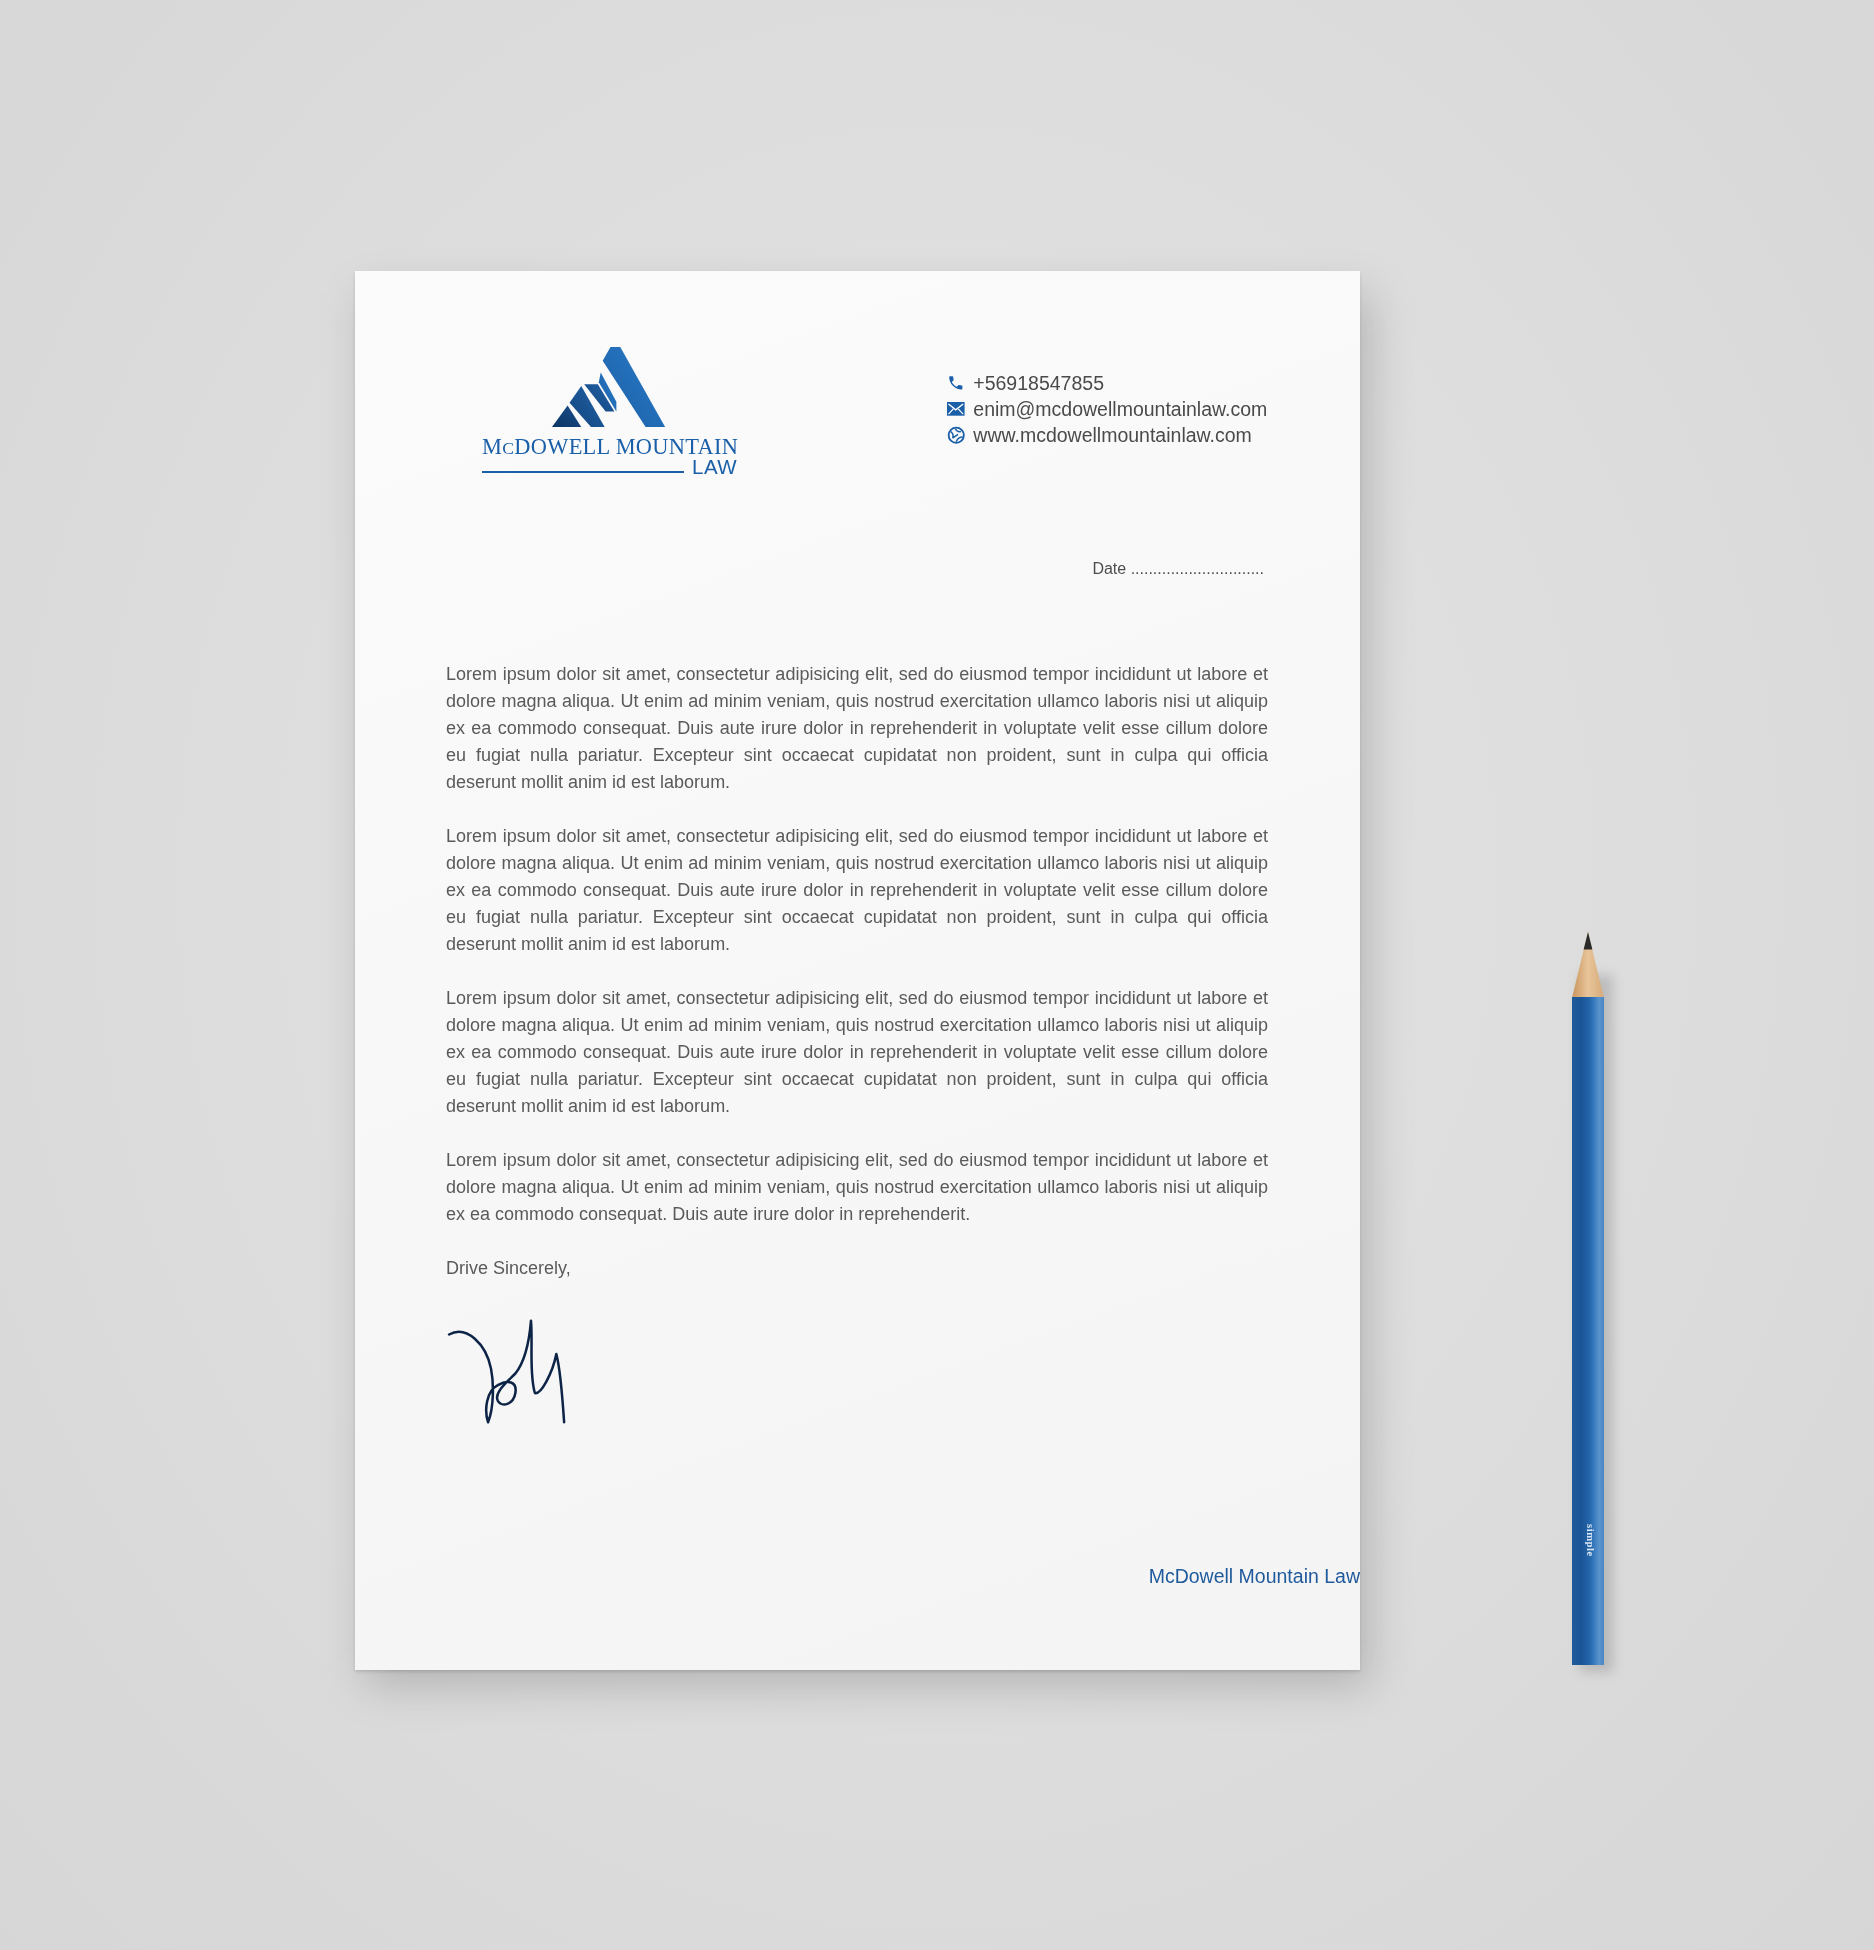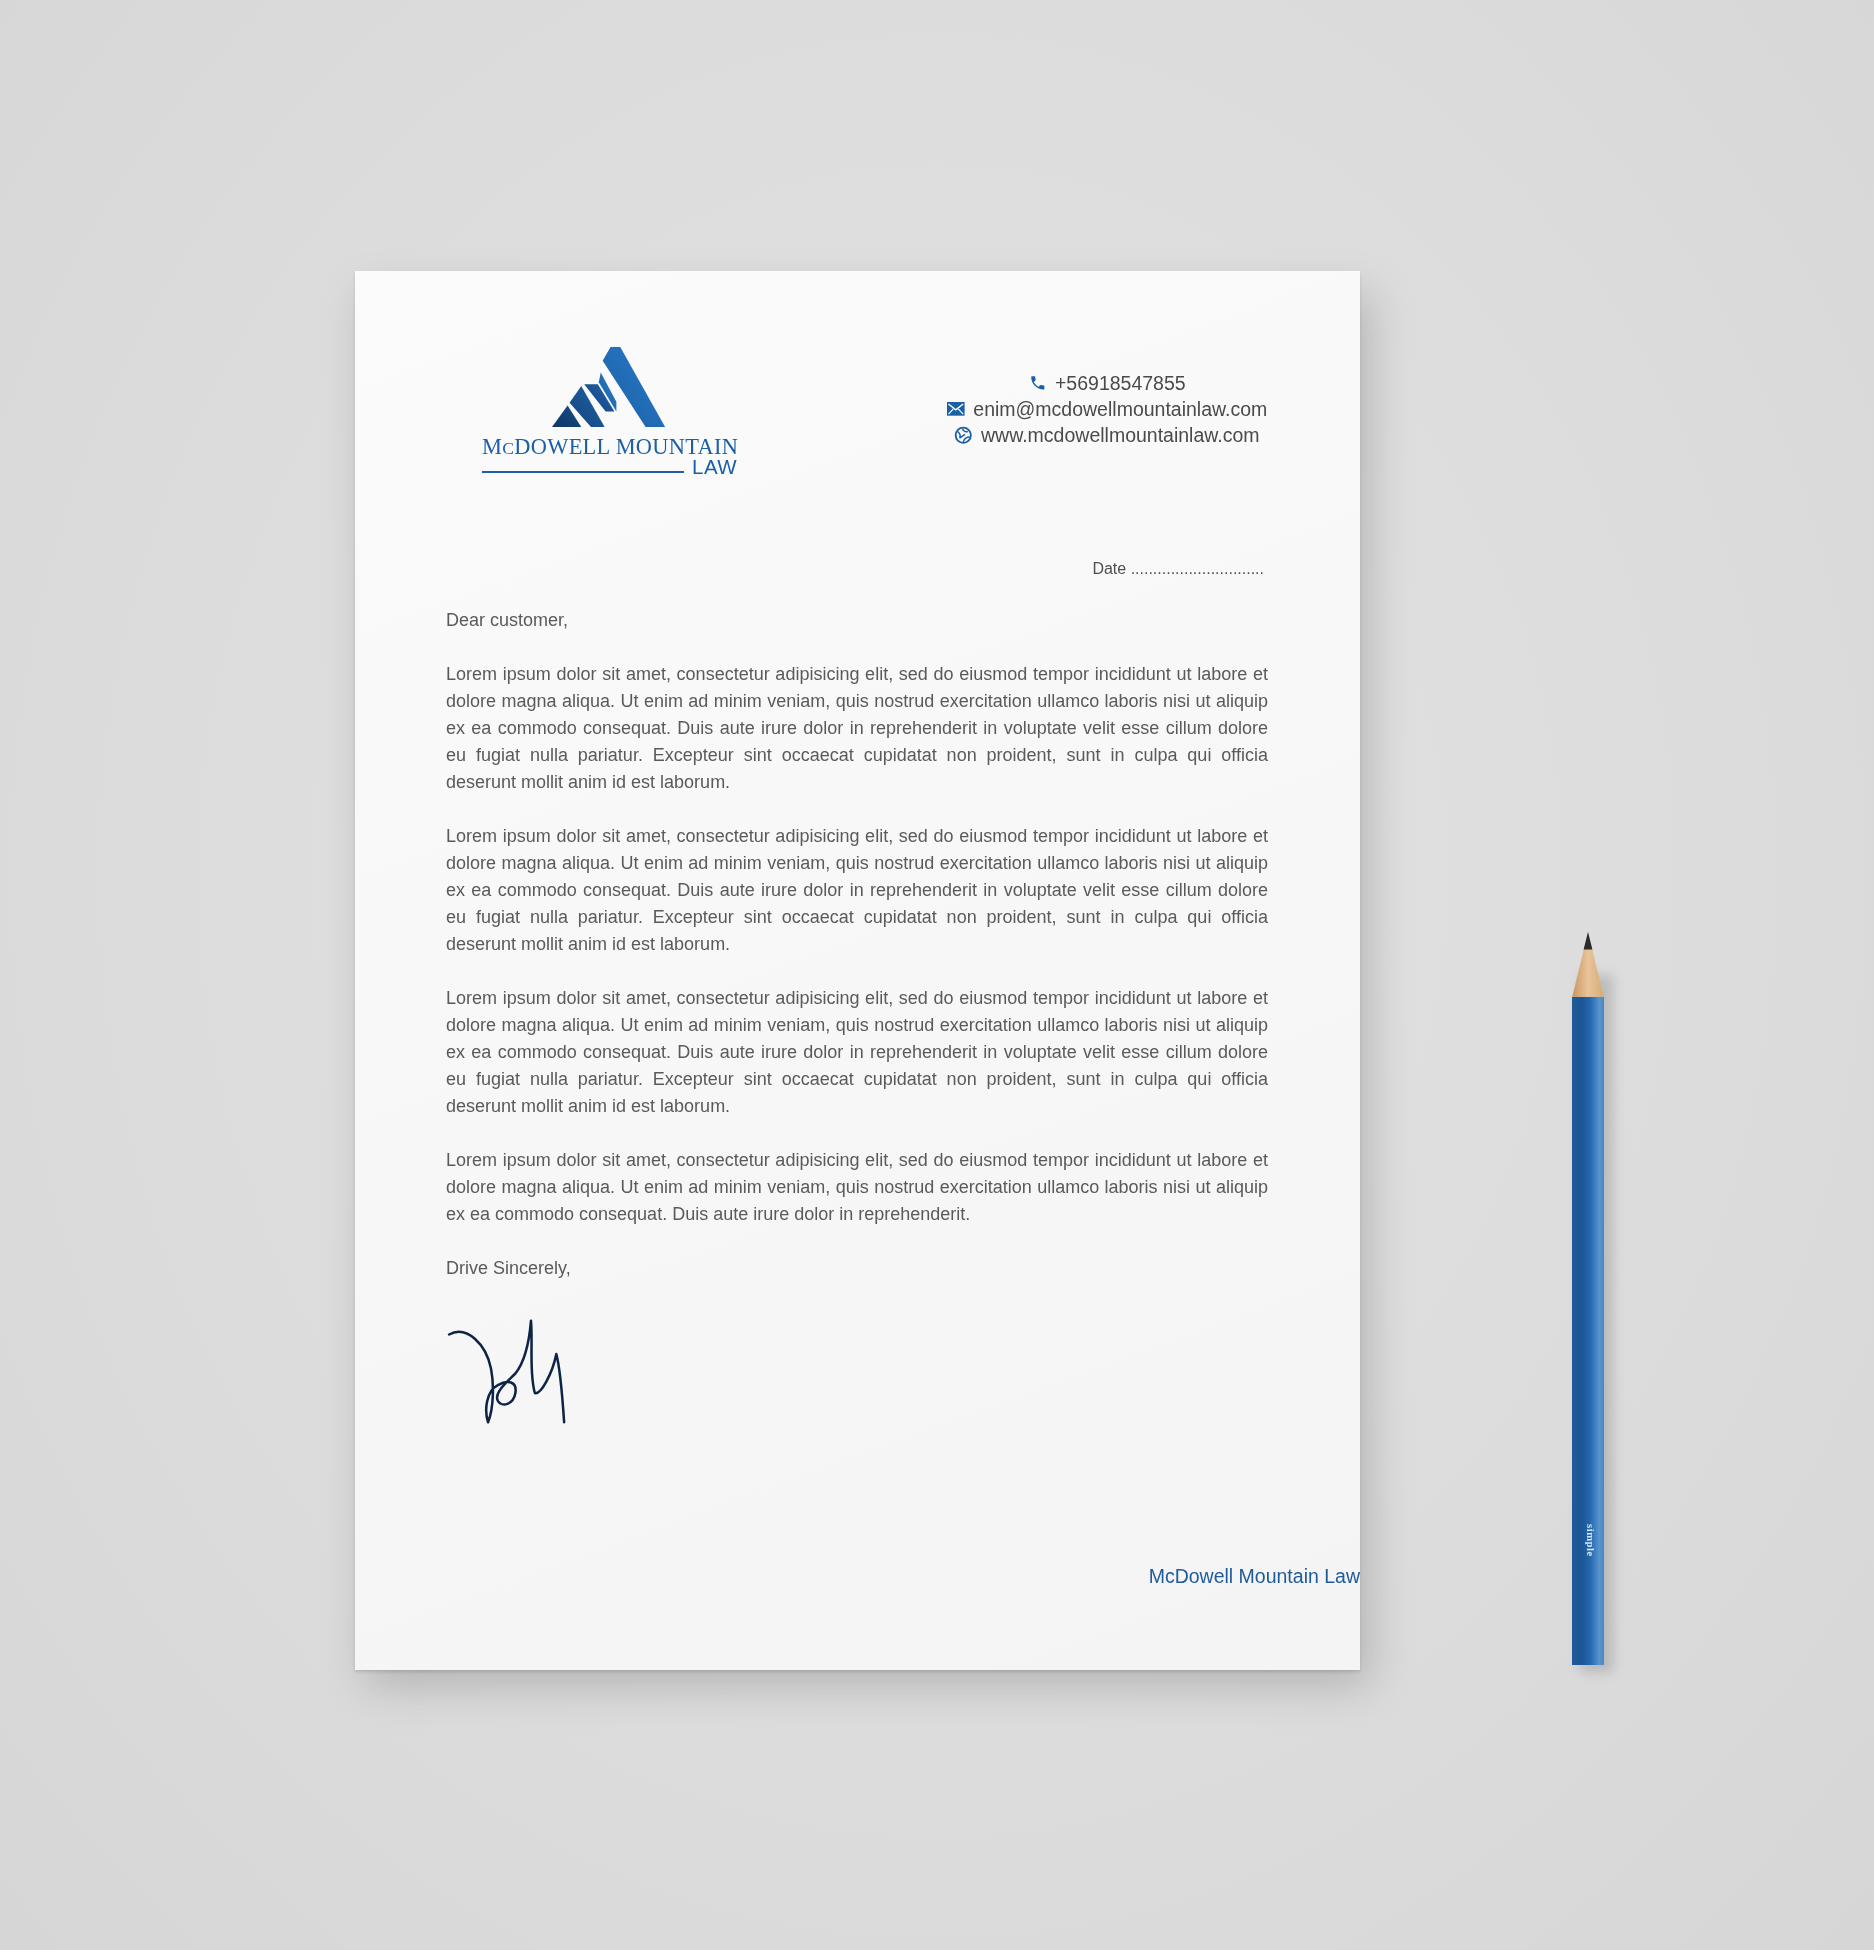--- a/index.html
+++ b/index.html
@@ -32,21 +32,21 @@
   .logo-rule {
     position: absolute; left: 0; top: 127px; width: 202px; height: 2px; background: #1a5fa8;
   }
   .logo-law {
     position: absolute; left: 210px; top: 111px;
     font-family: Liberation Sans, sans-serif; color: #1a5fa8; font-size: 20.5px; letter-spacing: 0.5px;
   }
 
   
   .contacts { position: absolute; left: 591px; top: 99px; }
-  .contact-row { display: flex; align-items: center; height: 26px; justify-content: center; }
+  .contact-row { display: flex; align-items: center; height: 26px; }
   .contact-row .ic { width: 19.5px; height: 19.5px; margin-right: 7.8px; display: flex; align-items: center; justify-content: center; }
   .contact-row .txt { font-size: 19.5px; color: #4a4a4a; white-space: nowrap; }
 
   .date {
     position: absolute; right: 96px; top: 289px; font-size: 16px; color: #4d4d4d; white-space: nowrap;
   }
 
   .body-text {
     position: absolute; left: 91px; width: 822px; font-size: 18px; line-height: 27px;
     color: #5a5a5a; font-family: "Liberation Sans", sans-serif;
@@ -140,21 +140,20 @@
             <circle cx="10" cy="10" r="8.2" fill="none" stroke="#1a5fa8" stroke-width="2"></circle>
             <path d="M4 6 Q8 9 6 13 M9 3 Q11 7 15 6 M10 17 Q12 12 17 12 M6 13 L12 9" stroke="#1a5fa8" stroke-width="1.6" fill="none"></path>
           </svg>
       </span>
       <span class="txt">www.mcdowellmountainlaw.com</span>
     </div>
   </div>
 
   <div class="date">Date ..............................</div>
 
-  <div class="body-text" style="top:336px;">Dear customer,</div>
 
   <div class="body-text para" style="top:390px;">Lorem ipsum dolor sit amet, consectetur adipisicing elit, sed do eiusmod tempor incididunt ut labore et dolore magna aliqua. Ut enim ad minim veniam, quis nostrud exercitation ullamco laboris nisi ut aliquip ex ea commodo consequat. Duis aute irure dolor in reprehenderit in voluptate velit esse cillum dolore eu fugiat nulla pariatur. Excepteur sint occaecat cupidatat non proident, sunt in culpa qui officia deserunt mollit anim id est laborum.</div>
   <div class="body-text para" style="top:552px;">Lorem ipsum dolor sit amet, consectetur adipisicing elit, sed do eiusmod tempor incididunt ut labore et dolore magna aliqua. Ut enim ad minim veniam, quis nostrud exercitation ullamco laboris nisi ut aliquip ex ea commodo consequat. Duis aute irure dolor in reprehenderit in voluptate velit esse cillum dolore eu fugiat nulla pariatur. Excepteur sint occaecat cupidatat non proident, sunt in culpa qui officia deserunt mollit anim id est laborum.</div>
   <div class="body-text para" style="top:714px;">Lorem ipsum dolor sit amet, consectetur adipisicing elit, sed do eiusmod tempor incididunt ut labore et dolore magna aliqua. Ut enim ad minim veniam, quis nostrud exercitation ullamco laboris nisi ut aliquip ex ea commodo consequat. Duis aute irure dolor in reprehenderit in voluptate velit esse cillum dolore eu fugiat nulla pariatur. Excepteur sint occaecat cupidatat non proident, sunt in culpa qui officia deserunt mollit anim id est laborum.</div>
   <div class="body-text para" style="top:876px;">Lorem ipsum dolor sit amet, consectetur adipisicing elit, sed do eiusmod tempor incididunt ut labore et dolore magna aliqua. Ut enim ad minim veniam, quis nostrud exercitation ullamco laboris nisi ut aliquip ex ea commodo consequat. Duis aute irure dolor in reprehenderit.</div>
 
   <div class="body-text" style="top:984px;">Drive Sincerely,</div>
 
   <div class="signature">
     <svg width="127" height="117" viewBox="0 0 130 120">

